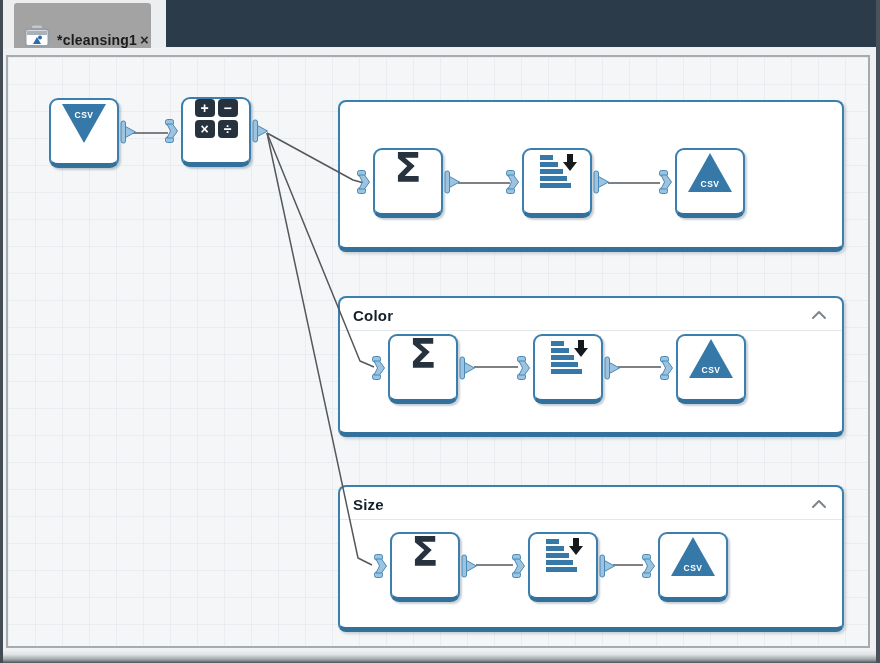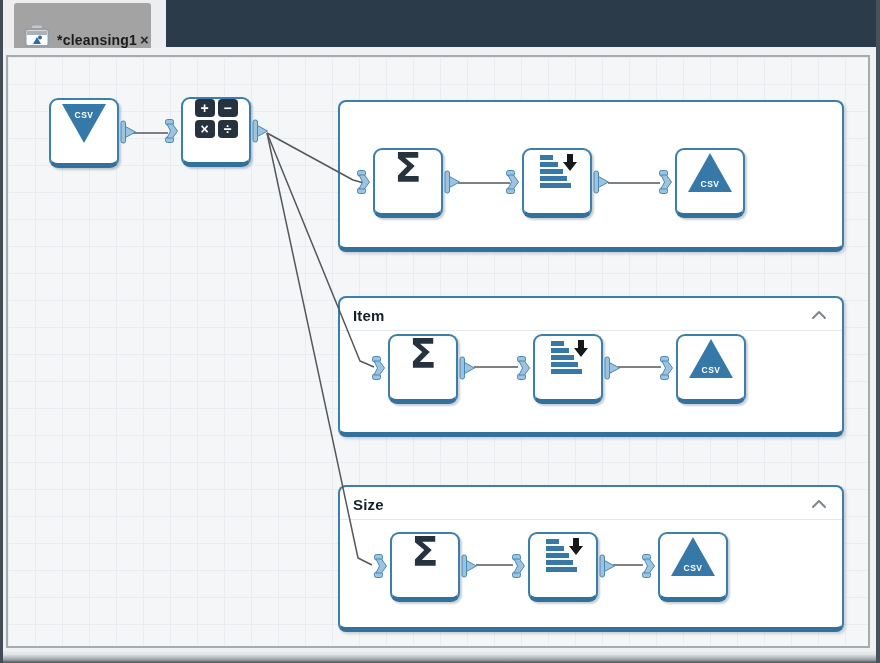--- a/index.html
+++ b/index.html
@@ -151,21 +151,21 @@
           </svg>
         <svg width="50" height="46" viewBox="0 0 50 46">
           <polygon points="25,3 47,42 3,42" fill="#3679a9"></polygon>
           <text class="csv-text" x="25" y="37" text-anchor="middle">CSV</text>
         </svg>
       </div>
     </div>
 
     <div class="group group-size">
       <div class="group-header">
-        <span class="group-title">Item</span>
+        <span class="group-title">Color</span>
         <svg class="group-chevron" width="20" height="12">
             <use href="#chevron-up-sym"></use>
           </svg>
       </div>
       <div class="node gs-agg">
         <svg class="port in" width="17" height="28">
             <use href="#port-in-sym"></use>
           </svg>
         <span class="sigma-glyph">Σ</span>
         <svg class="port out" width="17" height="28">

